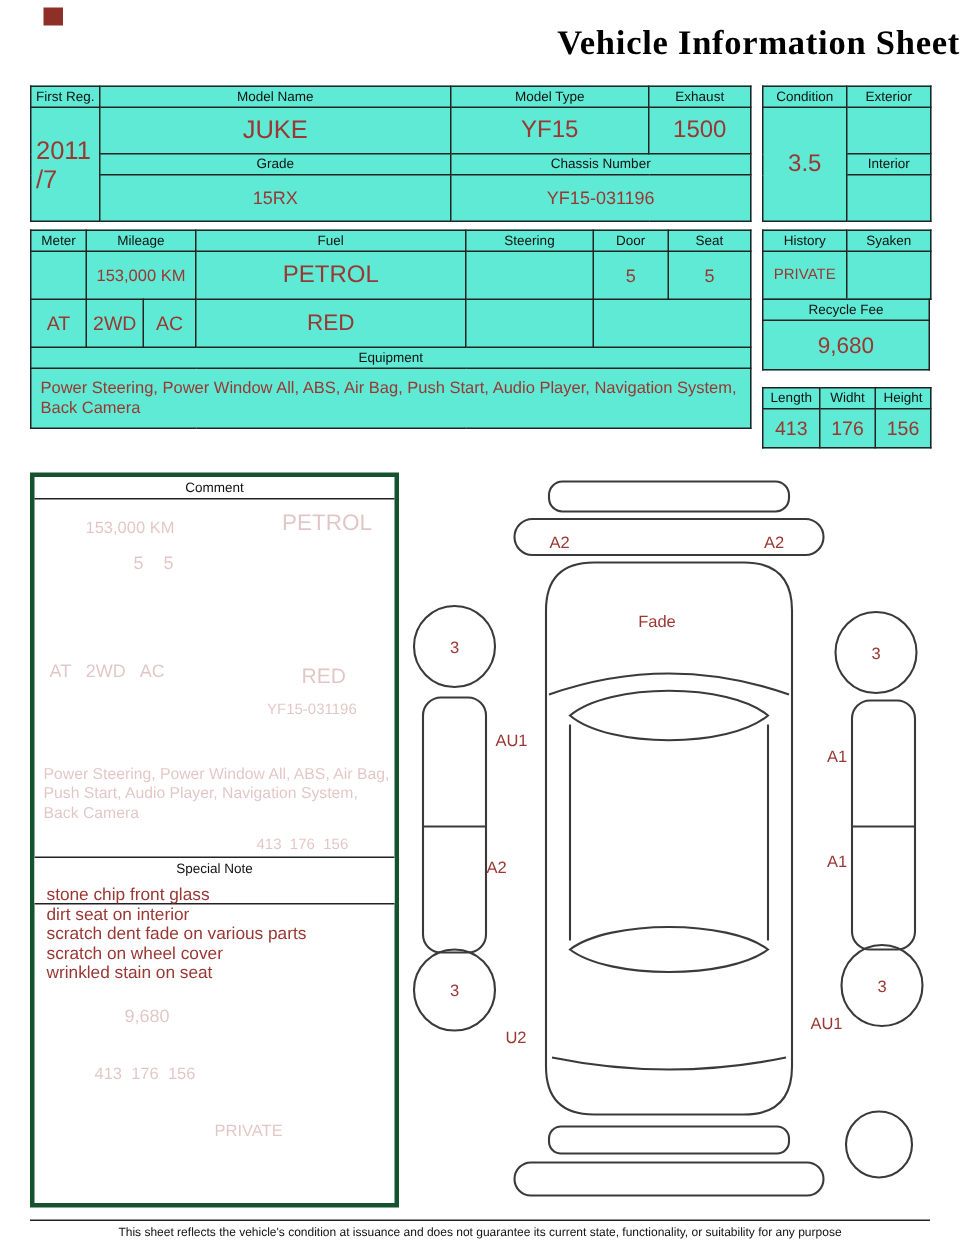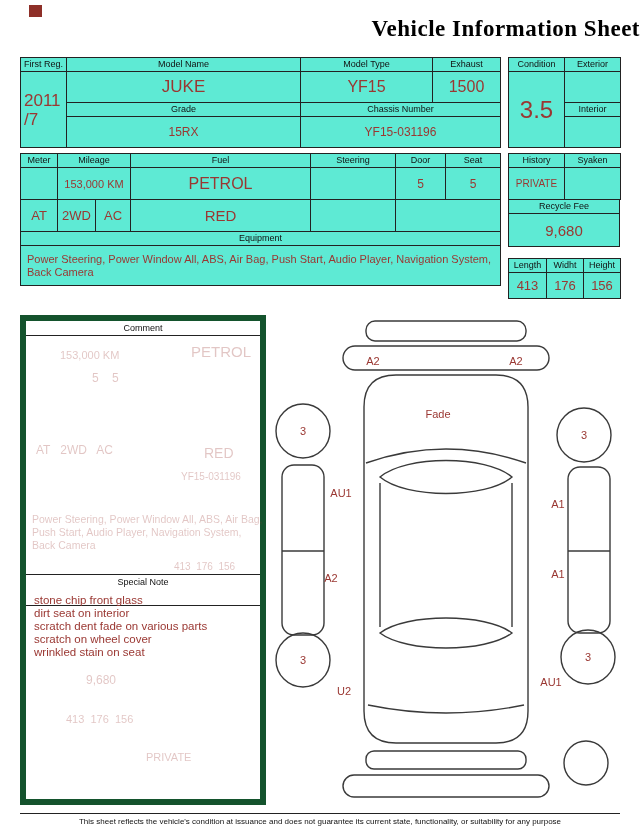--- a/index.html
+++ b/index.html
@@ -12,25 +12,25 @@
   .marker { position:absolute; left:29px; top:5px; width:13px; height:12px; background:#8e2f28; }
 
   table.sheet { position:absolute; border-collapse:collapse; table-layout:fixed; background:#5eead4; }
   table.sheet td { border:1px solid #222; text-align:center; vertical-align:middle; overflow:hidden; padding:0; }
   tr.hdr td { font-size:9px; height:14px; line-height:13px; color:#111; font-weight:normal; }
   .red { color:#9a3732; }
   .v31 { height:31px; }
   .v32 { height:32px; }
   .fs17 { font-size:17px; } .fs16 { font-size:16px; } .fs15 { font-size:15px; }
   .fs14 { font-size:12px; } .fs13 { font-size:13px; }
-  .fs11 { font-size:11px; } .fs10 { font-size:10px; } .fs20 { font-size:24px; }
+  .fs11 { font-size:11px; } .fs10 { font-size:10px; } .fs20 { font-size:16px; }
   .firstreg { text-align:left !important; padding-left:3px !important; font-size:17px; line-height:19px; }
   .equip { text-align:left !important; padding:2px 6px !important; font-size:11px; line-height:13px; height:40px; }
 
-  .commentbox { position:absolute; left:20px; top:315px; width:246px; height:490px; border:6px solid #14532d; background:#fff; }
+  .commentbox { position:absolute; left:20px; top:315px; width:246px; height:490px; border:3px solid #14532d; background:#fff; }
   .commentbox .chead { height:15px; border-bottom:1px solid #222; text-align:center; font-size:9px; line-height:14px; }
   .ghost { position:absolute; color:#9a3732; opacity:.28; filter:blur(.4px); white-space:pre; }
   .g1 { left:34px; top:28px;  font-size:11px; }
   .g2 { left:165px; top:22px; font-size:15px; }
   .g3 { left:66px; top:50px;  font-size:12px; }
   .g4 { left:10px; top:122px; font-size:12px; }
   .g5 { left:178px; top:124px; font-size:14px; }
   .g6 { left:155px; top:150px; font-size:10px; }
   .g7 { left:6px; top:192px; width:235px; font-size:10.5px; line-height:13px; white-space:normal; }
   .g8 { left:148px; top:240px; font-size:10px; }

